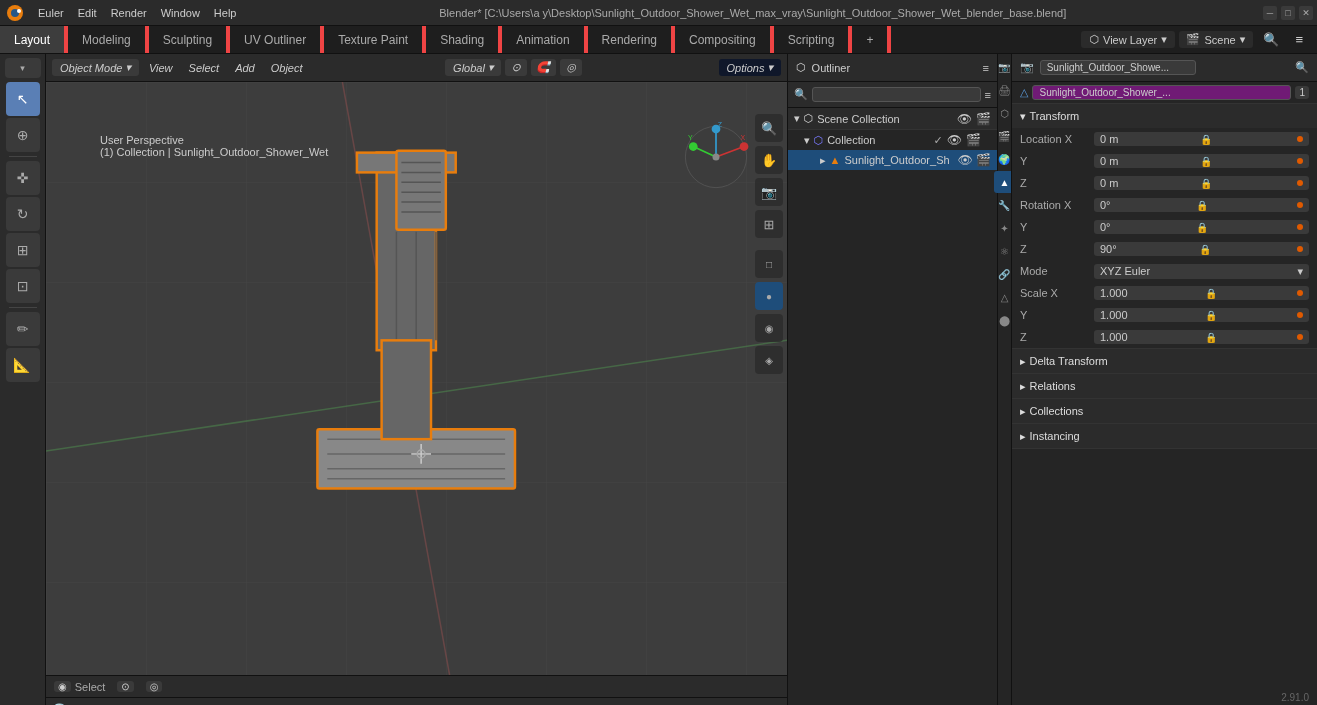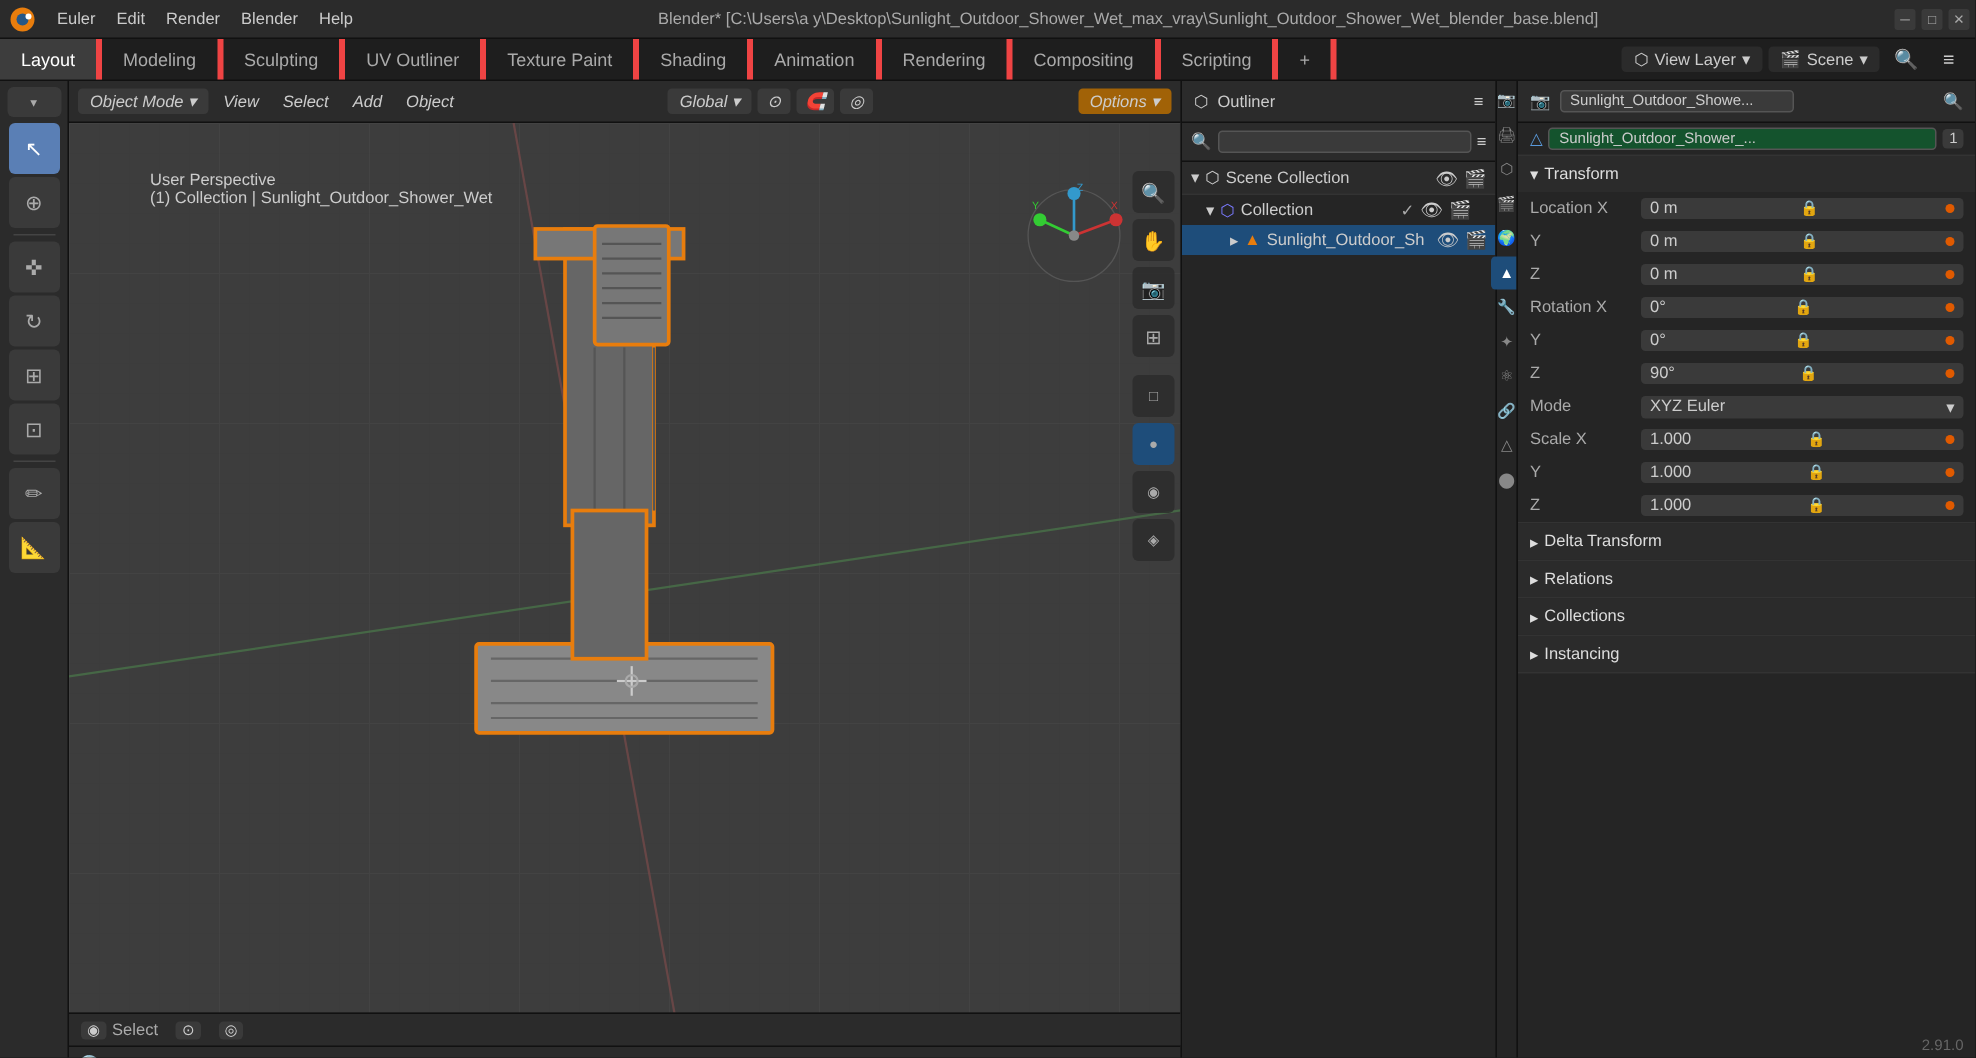--- a/index.html
+++ b/index.html
@@ -173,21 +173,21 @@
     }
     .viewport-header .header-btn {
       padding: 2px 6px;
       cursor: pointer;
       font-size: 11px;
       color: #ccc;
       border-radius: 3px;
     }
     .viewport-info {
       position: absolute;
-      top: 32px;
+      top: 52px;
       left: 54px;
       z-index: 10;
       color: #ccc;
       font-size: 11px;
     }
     .viewport-right-toolbar {
       position: absolute;
       right: 4px;
       top: 36px;
       display: flex;
@@ -487,21 +487,21 @@
   <div class="app-icon">
     <svg width="18" height="18" viewBox="0 0 18 18">
       <circle cx="9" cy="9" r="8" fill="#e87d0d"></circle>
       <circle cx="9" cy="9" r="4" fill="#265787"></circle>
       <circle cx="13" cy="7" r="2" fill="#fff"></circle>
     </svg>
   </div>
   <span class="menu-item">Euler</span>
   <span class="menu-item">Edit</span>
   <span class="menu-item">Render</span>
-  <span class="menu-item">Blender</span>
+  <span class="menu-item">Window</span>
   <span class="menu-item">Help</span>
   <span class="title">Blender* [C:\Users\a y\Desktop\Sunlight_Outdoor_Shower_Wet_max_vray\Sunlight_Outdoor_Shower_Wet_blender_base.blend]</span>
   <div class="window-controls">
     <div class="win-btn">─</div>
     <div class="win-btn">□</div>
     <div class="win-btn">✕</div>
   </div>
 </div>
 
 <div class="workspace-tabs">
@@ -565,21 +565,21 @@
       </div>
       <div style="flex:1;"></div>
       <div style="display:flex;align-items:center;gap:3px;padding:2px 8px;background:#3a3a3a;border-radius:3px;font-size:11px;cursor:pointer;">
         <span>Global</span>
         <span>▾</span>
       </div>
       <div style="padding:2px 6px;background:#3a3a3a;border-radius:3px;cursor:pointer;font-size:11px;">⊙</div>
       <div style="padding:2px 6px;background:#3a3a3a;border-radius:3px;cursor:pointer;font-size:11px;">🧲</div>
       <div style="padding:2px 6px;background:#3a3a3a;border-radius:3px;cursor:pointer;font-size:11px;">◎</div>
       <div style="flex:1;"></div>
-      <div style="display:flex;align-items:center;gap:3px;padding:2px 8px;background:#a16207;border-radius:3px;font-size:11px;cursor:pointer;">
+      <div style="display:flex;align-items:center;gap:3px;padding:2px 8px;background:#0f172a;border-radius:3px;font-size:11px;cursor:pointer;">
         <span>Options</span>
         <span>▾</span>
       </div>
     </div>
 
     <div class="viewport" style="top:28px;position:absolute;left:0;right:0;bottom:62px;">
 
       <svg class="grid-bg" style="position:absolute;top:0;left:0;width:100%;height:100%;">
         <defs>
           <pattern id="smallGrid" width="20" height="20" patternUnits="userSpaceOnUse">
@@ -768,21 +768,21 @@
 
       <div class="prop-header">
         <span>📷</span>
         <input style="background: rgb(58, 58, 58); border: 1px solid rgb(85, 85, 85); border-radius: 3px; padding: 1px 6px; color: rgb(204, 204, 204); font-size: 10px; width: 156px;" type="text" value="Sunlight_Outdoor_Showe...">
         <div style="flex:1;"></div>
         <span style="cursor:pointer;">🔍</span>
       </div>
 
       <div class="prop-row" style="border-bottom:1px solid #333;padding:3px 8px;">
         <span style="color:#5a9adb;">△</span>
-        <input style="background: #14532d; border: 1px solid rgb(85, 85, 85); border-radius: 3px; padding: 1px 6px; color: rgb(204, 204, 204); font-size: 10px; flex: 1 1 0%;" type="text" value="Sunlight_Outdoor_Shower_...">
+        <input style="background: #701a75; border: 1px solid rgb(85, 85, 85); border-radius: 3px; padding: 1px 6px; color: rgb(204, 204, 204); font-size: 10px; flex: 1 1 0%;" type="text" value="Sunlight_Outdoor_Shower_...">
         <span style="padding:1px 4px;background:#3a3a3a;border-radius:3px;font-size:10px;">1</span>
       </div>
 
       <div class="prop-section">
         <div class="prop-section-header">
           <span>▾</span>
           <span>Transform</span>
         </div>
 
         <div class="prop-row">

